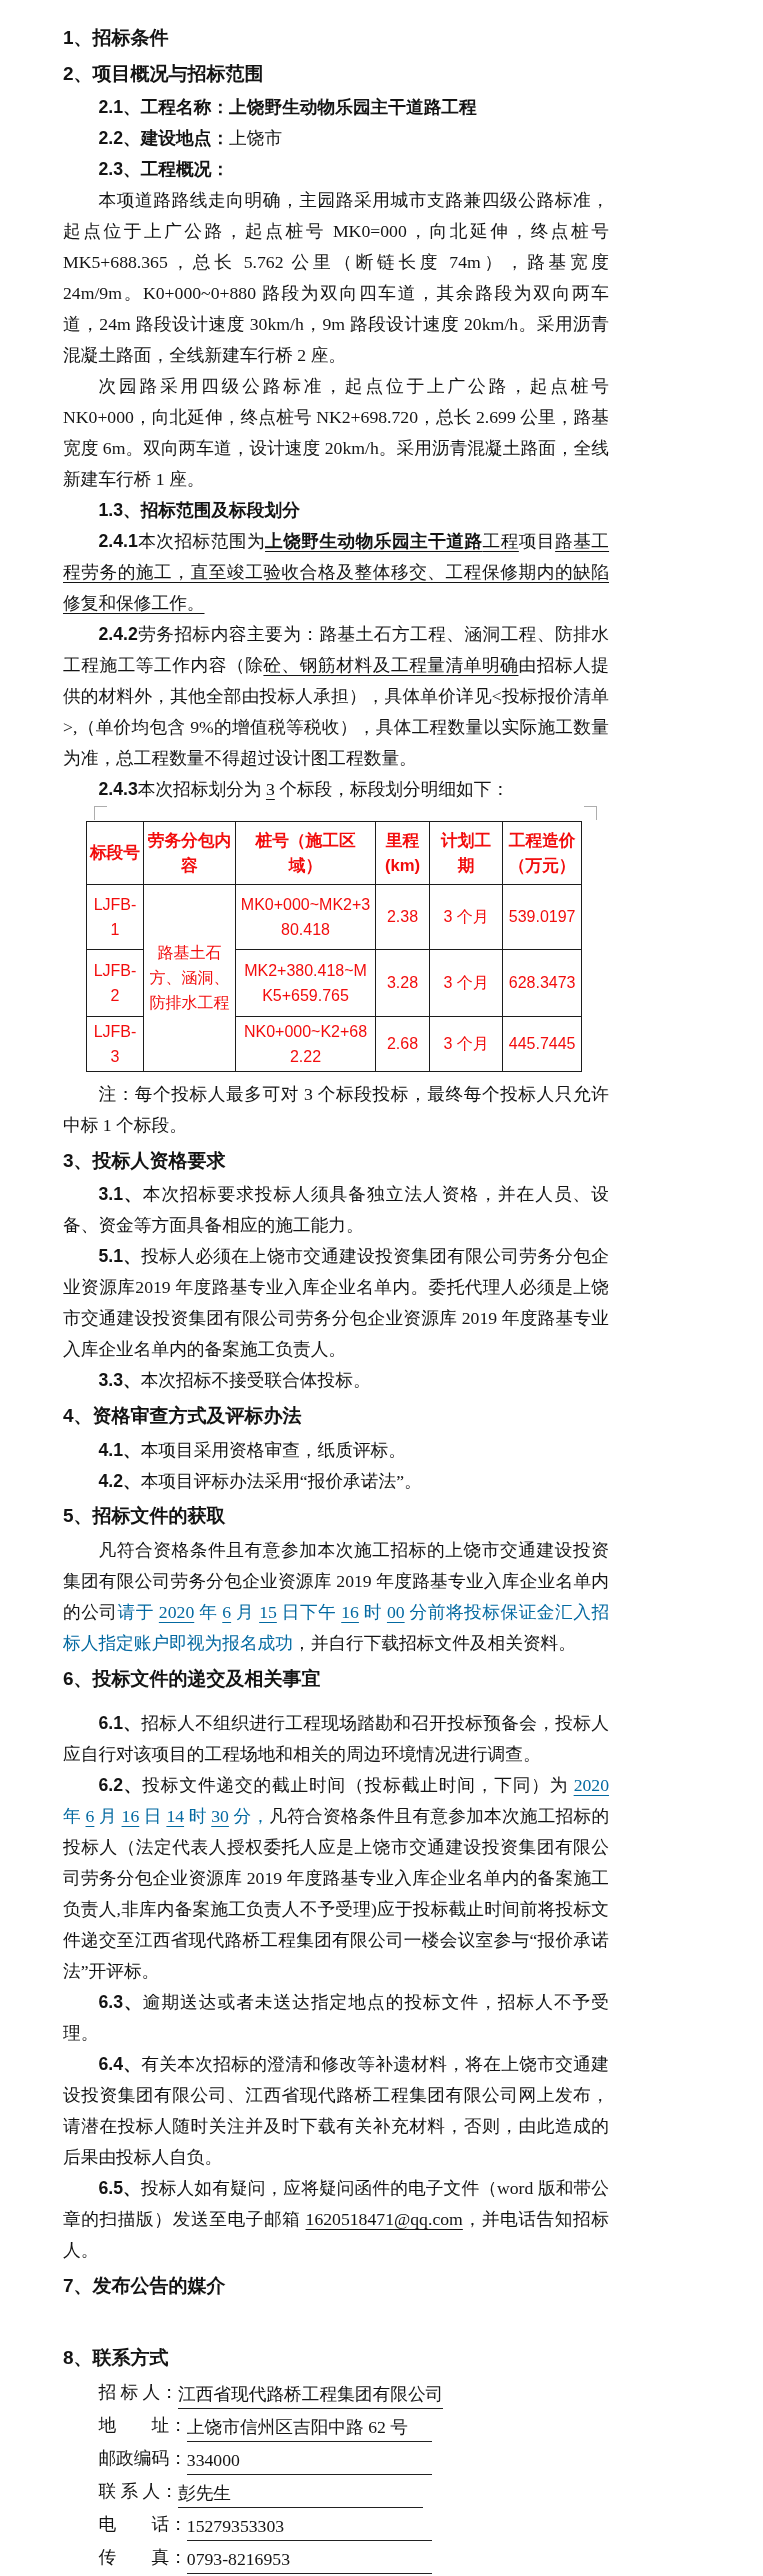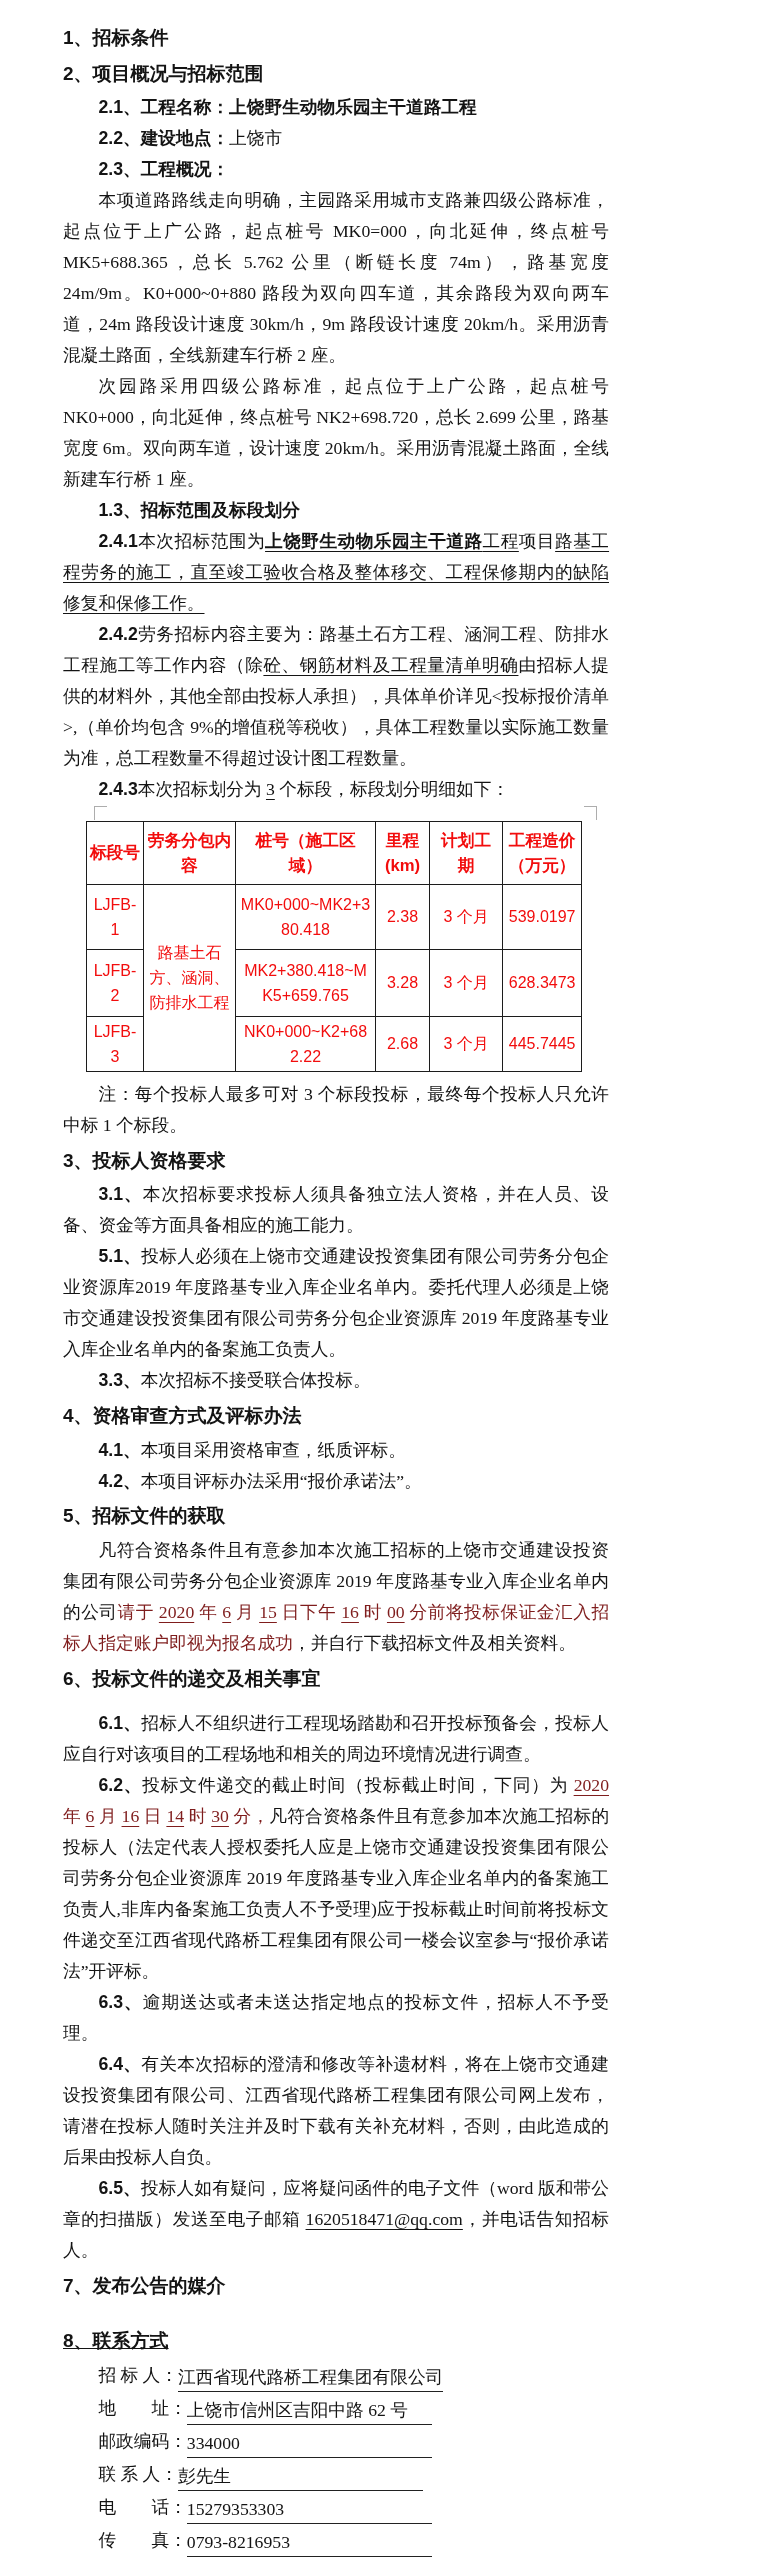--- a/index.html
+++ b/index.html
@@ -13,21 +13,21 @@
     font-family:"Liberation Sans","DejaVu Sans",sans-serif;
     font-weight:bold;font-size:19px;line-height:32.5px;margin:3.8px 0 1.9px 0;
   }
   .p{
     font-size:17.7px;line-height:31px;text-align:justify;
     text-indent:2em;margin:0;
   }
   .nojust{text-align:left;}
   .b{font-weight:bold;font-family:"Liberation Sans","DejaVu Sans",sans-serif;}
   .u{text-decoration:underline;text-underline-offset:3.8px;}
-  .r{color:#7f1d1d;}
+  .r{color:#0369a1;}
   .w{border-bottom:1px solid #333;text-decoration:underline wavy #e03a3a 1px;text-underline-offset:4.8px;}
   .gap-top{margin-top:13.4px;}
   
   .tablewrap{margin:15.3px 27px 7.6px 23px;position:relative;}
   .mark{position:absolute;width:12.4px;height:12.4px;}
   .mark-tl{top:-14.3px;left:7.6px;border-left:1px solid #adadad;border-top:1px solid #adadad;}
   .mark-tr{top:-14.3px;right:-15.3px;border-right:1px solid #adadad;border-top:1px solid #adadad;}
   table.bid{width:100%;border-collapse:collapse;table-layout:fixed;}
   table.bid th,table.bid td{
     border:1.9px solid #1c1c1c;color:#f20d0d;text-align:center;vertical-align:middle;
@@ -129,21 +129,21 @@
 
   <h2 class="h1">6、投标文件的递交及相关事宜</h2>
   <p class="p gap-top"><span class="b">6.1、</span><span>招标人不组织进行工程现场踏勘和召开投标预备会，投标人应自行对该项目的工程场地和相关的周边环境情况进行调查。</span></p>
   <p class="p"><span class="b">6.2、</span><span>投标文件递交的截止时间（投标截止时间，下同）为 </span><span class="r u">2020</span><span class="r"> 年 </span><span class="r u">6</span><span class="r"> 月 </span><span class="r u">16</span><span class="r"> 日 </span><span class="r u">14</span><span class="r"> 时 </span><span class="r u">30</span><span class="r"> 分，</span><span>凡符合资格条件且有意参加本次施工招标的投标人（法定代表人授权委托人应是上饶市交通建设投资集团有限公司劳务分包企业资源库 2019 年度路基专业入库企业名单内的备案施工负责人,非库内备案施工负责人不予受理)应于投标截止时间前将投标文件递交至江西省现代路桥工程集团有限公司一楼会议室参与“报价承诺法”开评标。</span></p>
   <p class="p"><span class="b">6.3、</span><span>逾期送达或者未送达指定地点的投标文件，招标人不予受理。</span></p>
   <p class="p"><span class="b">6.4、</span><span>有关本次招标的澄清和修改等补遗材料，将在上饶市交通建设投资集团有限公司、江西省现代路桥工程集团有限公司网上发布，请潜在投标人随时关注并及时下载有关补充材料，否则，由此造成的后果由投标人自负。</span></p>
   <p class="p"><span class="b">6.5、</span><span>投标人如有疑问，应将疑问函件的电子文件（word 版和带公章的扫描版）发送至电子邮箱 </span><span class="u">1620518471@qq.com</span><span>，并电话告知招标人。</span></p>
 
   <h2 class="h1">7、发布公告的媒介</h2>
 
-  <h2 class="h1" style="margin-top:22px;text-decoration:underline;">8、联系方式</h2>
+  <h2 class="h1" style="margin-top:39px;">8、联系方式</h2>
   <p class="contact">
     <span class="cl">招 标 人：</span><span class="cv">江西省现代路桥工程集团有限公司</span>
   </p>
   <p class="contact">
     <span class="cl">地　　址：</span><span class="cv">上饶市信州区吉阳中路 62 号</span>
   </p>
   <p class="contact">
     <span class="cl">邮政编码：</span><span class="cv"> 334000</span>
   </p>
   <p class="contact">

